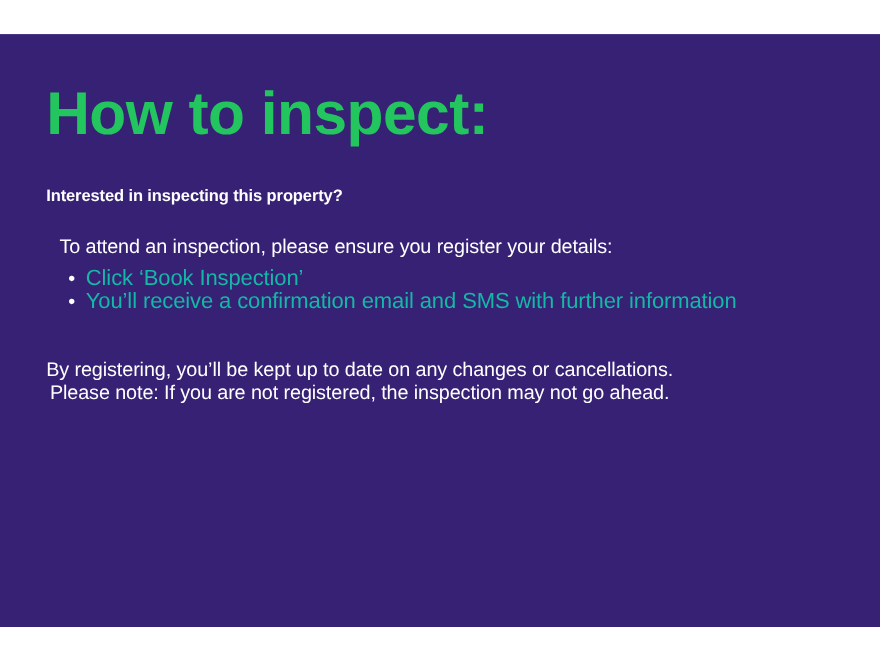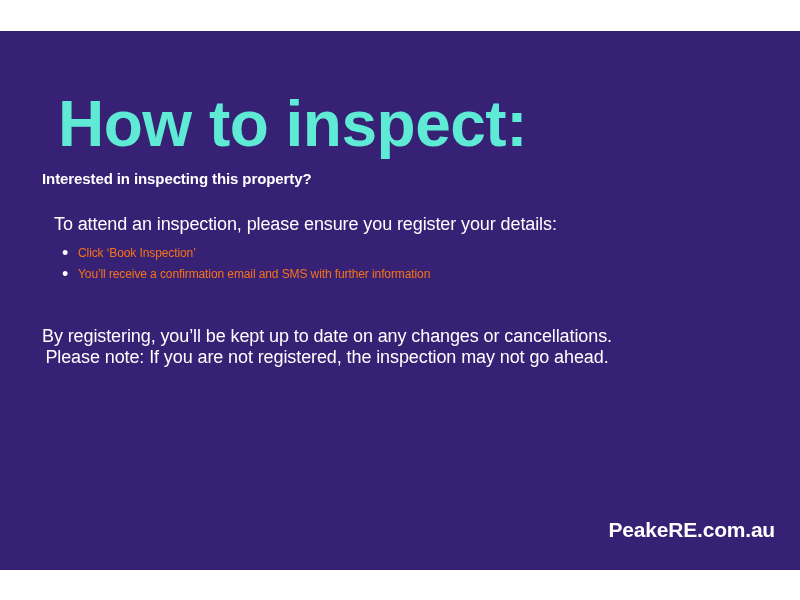--- a/index.html
+++ b/index.html
@@ -30,26 +30,26 @@
     height: 539px;
     background: #372175;
     color: #ffffff;
     box-sizing: border-box;
   }
 
   .heading {
     position: absolute;
     left: 42px;
     top: 44px;
-    margin: 16px;
-    font-size: 64px;
+    margin: 0;
+    font-size: 55px;
     font-weight: bold;
     letter-spacing: -0.5px;
     line-height: 1.05;
-    color: #5eead4;
+    color: #22c55e;
     white-space: nowrap;
   }
 
   .subheading {
     position: absolute;
     left: 42px;
     top: 139px;
     margin: 0;
     font-size: 15px;
     font-weight: bold;
@@ -74,24 +74,24 @@
     position: absolute;
     left: 62px;
     top: 212px;
     margin: 0;
     padding: 0;
     list-style: none;
   }
   .bullets li {
     position: relative;
     padding-left: 16px;
-    font-size: 12px;
+    font-size: 20px;
     line-height: 20.5px;
     letter-spacing: -0.1px;
-    color: #f97316;
+    color: #14b8a6;
     white-space: nowrap;
   }
   .bullets li::before {
     content: "\2022";
     position: absolute;
     left: 0;
     top: 0;
     font-size: 18px;
     line-height: 20.5px;
     color: #ffffff;
@@ -140,16 +140,15 @@
     <ul class="bullets">
       <li>Click ‘Book Inspection’</li>
       <li>You’ll receive a confirmation email and SMS with further information</li>
     </ul>
 
     <p class="para para-registering">By registering, you’ll be kept up to date on any changes or cancellations.
 Please note: If you are not registered, the inspection may not go ahead.</p>
 
 
 
-    <p class="footer-url">PeakeRE.com.au</p>
 
   </div>
 </div>
 
 </body></html>

